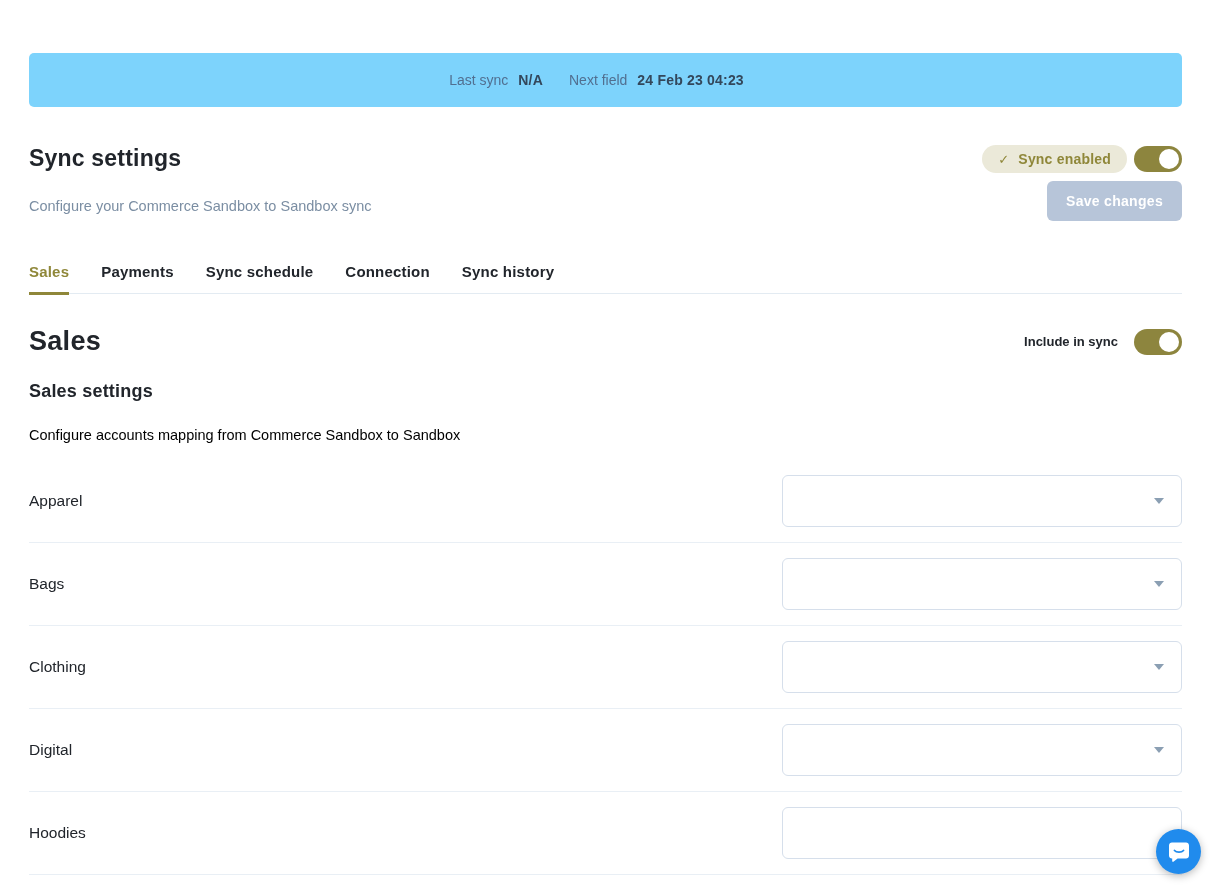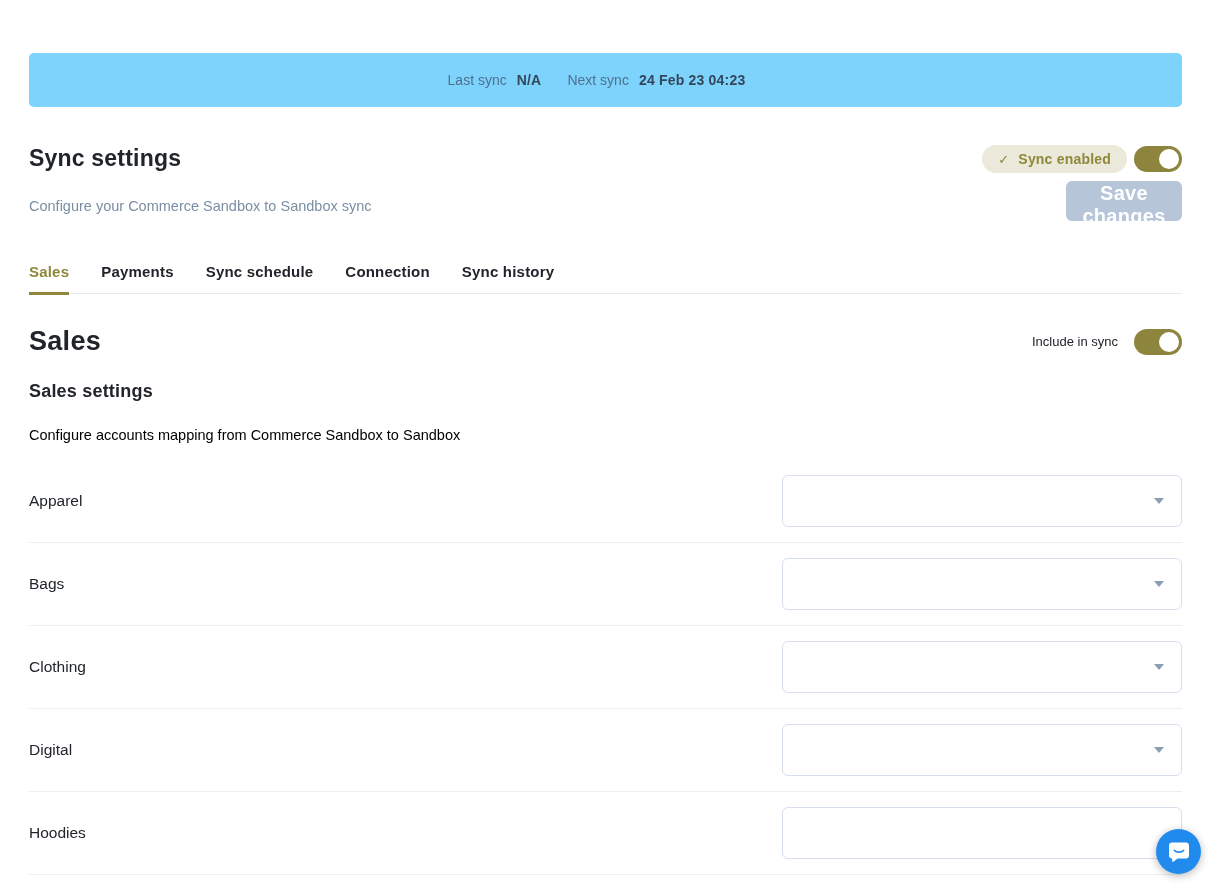--- a/index.html
+++ b/index.html
@@ -33,43 +33,43 @@
     display: flex; align-items: center; font-weight: bold; font-size: 14px;
     padding: 0 16px; gap: 9px; letter-spacing: .2px;
   }
   .badge .check { font-size: 13px; font-weight: normal; }
   .toggle { width: 48px; height: 26px; border-radius: 13px; background: #8d853e; position: relative; cursor: pointer; flex: 0 0 auto; }
   .toggle::after {
     content: ""; position: absolute; width: 20px; height: 20px; border-radius: 50%;
     background: #ffffff; top: 3px; right: 3px;
   }
   .save-btn {
-    margin-top: 8px; width: 116px; height: 40px;
-    background: #b7c5d9; color: #ffffff; font-weight: bold; font-size: 20px;
+    margin-top: 8px; width: 135px; height: 40px;
+    background: #b7c5d9; color: #ffffff; font-weight: bold; font-size: 14px;
     border: none; border-radius: 6px; font-family: inherit; letter-spacing: .3px;
     cursor: pointer;
   }
 
   .required-note { margin: 40px 0 0; font-size: 14.5px; color: #7b8ea3; }
   .required-note .asterisk { color: #e0356f; font-weight: bold; margin-right: 2px; }
 
   
   .tabs { margin-top: 42px; display: flex; gap: 32px; border-bottom: 1px solid #e3ebf2; }
   .tab {
     font-size: 15px; font-weight: bold; color: #21252b;
     padding-bottom: 12px; border-bottom: 3px solid transparent; margin-bottom: -2px;
     cursor: pointer; letter-spacing: .2px;
   }
   .tab.active { color: #8f8739; border-bottom-color: #8f8739; }
 
   
   .section-head { display: flex; justify-content: space-between; align-items: center; margin-top: 32px; }
   .section-title { font-size: 27px; font-weight: bold; margin: 0; letter-spacing: .3px; }
   .include-row { display: flex; align-items: center; gap: 16px; }
-  .include-label { font-size: 13px; font-weight: normal; color: #21252b; }
+  .include-label { font-size: 13px; font-weight: bold; color: #21252b; }
 
   .accounts-title { font-size: 18px; font-weight: bold; margin: 24px 0 0; letter-spacing: .2px; }
   .accounts-sub { color: #000000; font-size: 14.5px; margin: 25px 0 0; }
 
   
   .rows { margin-top: 17px; }
   .map-row {
     height: 83px; display: flex; align-items: center; justify-content: space-between;
     border-bottom: 1px solid #e9eff5;
   }
@@ -94,21 +94,21 @@
   }
 </style>
 </head>
 <body>
 
 <div class="page">
 
   <div class="status-bar">
     <span class="sb-label">Last sync</span>
     <span class="sb-value">N/A</span>
-    <span class="sb-label sb-gap">Next sync</span>
+    <span class="sb-label sb-gap">Next field</span>
     <span class="sb-value">24 Feb 23 04:23</span>
   </div>
 
   <div class="header-row">
     <div class="header-left">
       <h1 class="page-title">Sync settings</h1>
       <p class="subtitle">Configure your Commerce Sandbox to Sandbox sync</p>
     </div>
     <div class="header-right">
       <div class="badge-toggle-row">

